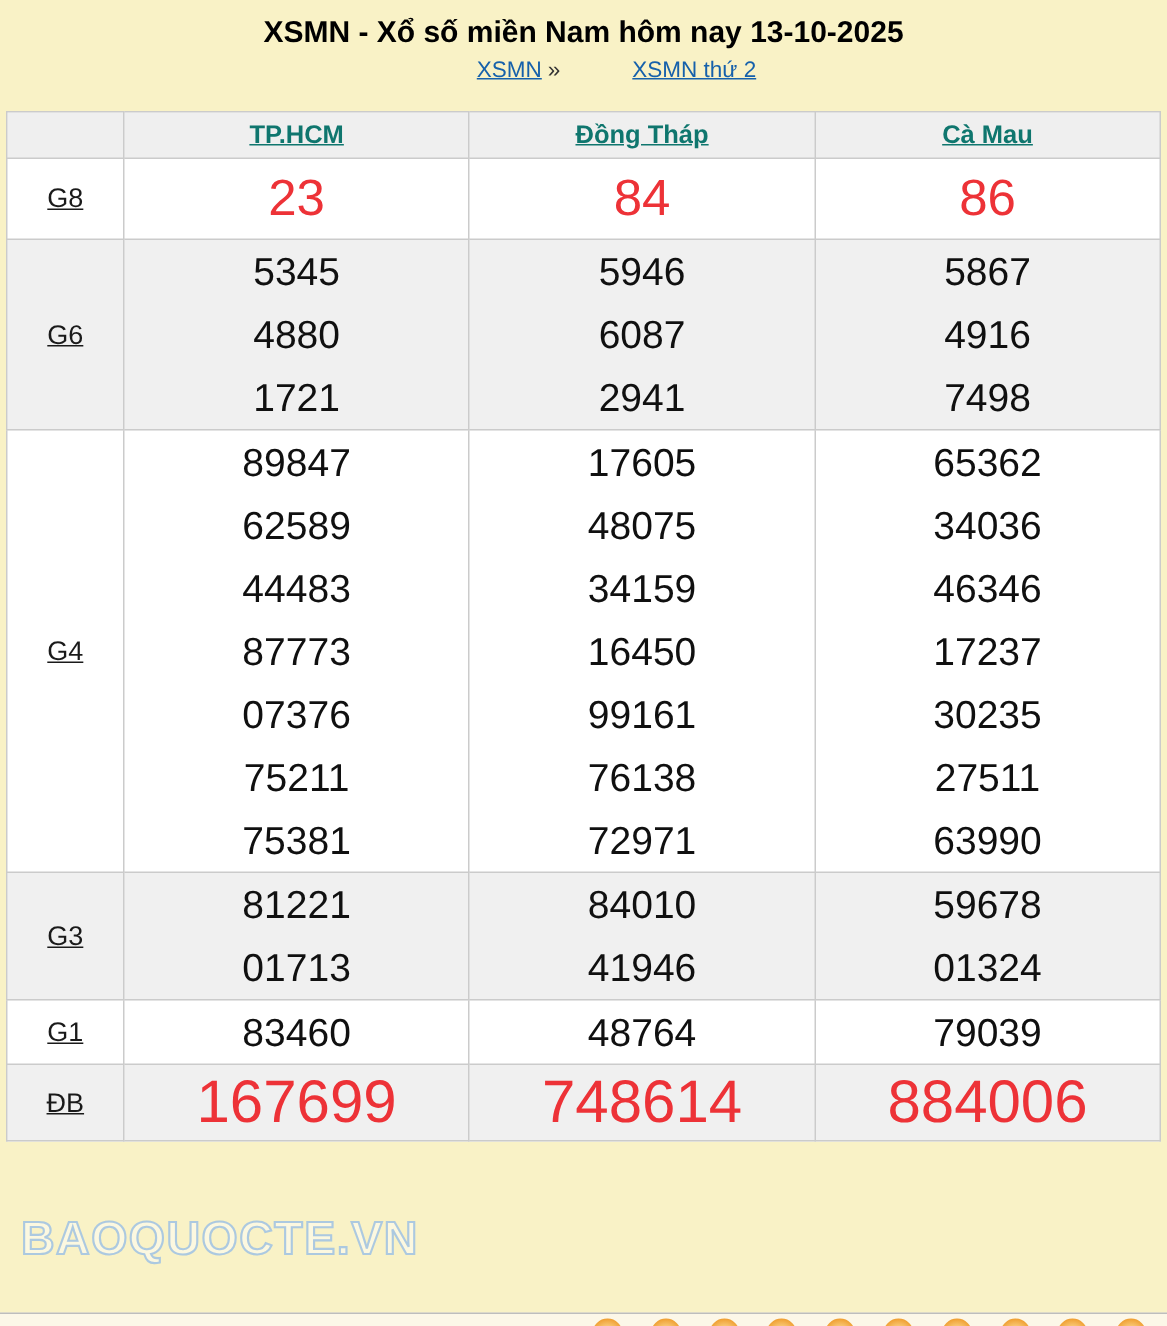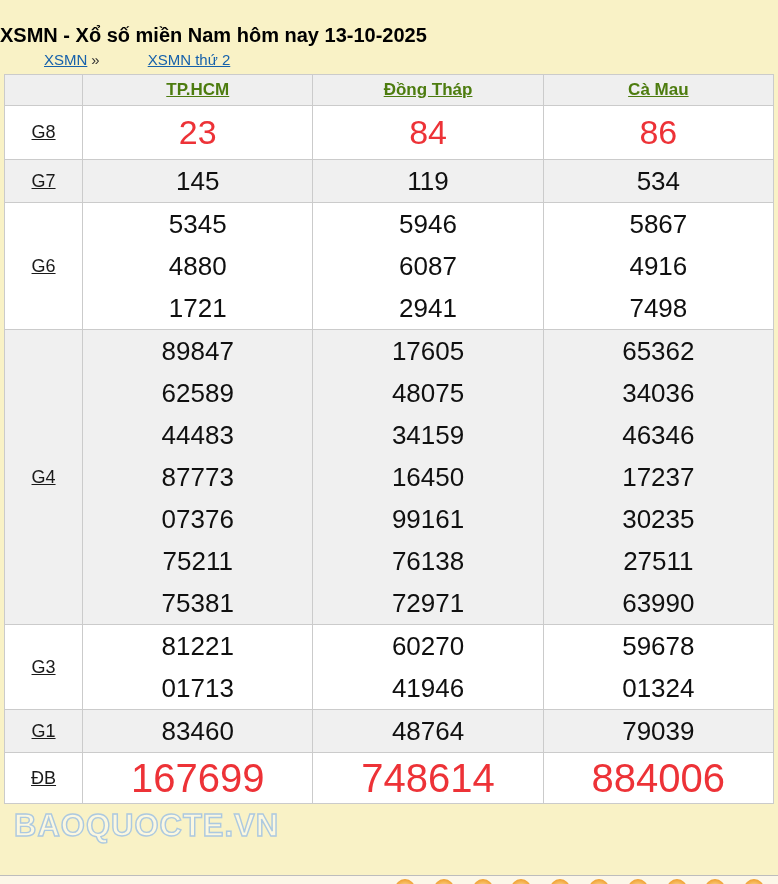--- a/index.html
+++ b/index.html
@@ -3,21 +3,21 @@
 <meta charset="utf-8">
 <style>
   html, body {
     margin: 0; padding: 0;
     width: 778px; height: 884px;
     overflow: hidden;
     background: #f9f2c6;
     font-family: "Liberation Sans", sans-serif;
     position: relative;
   }
-  .page-header { height: 74px; box-sizing: border-box; padding-top: 22px; text-align: left; }
+  .page-header { height: 74px; box-sizing: border-box; padding-top: 9px; text-align: center; }
   .page-title {
     margin: 0; font-size: 20px; font-weight: bold; color: #000; line-height: 26px;
   }
   .breadcrumb { margin-top: 3px; font-size: 15px; color: #222; }
   .breadcrumb a { color: #1661ab; text-decoration: underline; font-weight: normal; cursor: pointer; margin-left: 44px; }
   .breadcrumb .sep { color: #333; margin: 0 4px; }
 
   table.results {
     margin-left: 4px;
     width: 770px;
@@ -29,21 +29,21 @@
   table.results th, table.results td {
     border: 1px solid #cbcbcb;
     text-align: center;
     vertical-align: middle;
     padding: 0;
   }
   col.c-label { width: 78px; }
   col.c-prov  { width: 230px; }
   thead tr { background: #efefef; height: 31px; }
   thead a {
-    color: #4d7c0f; font-size: 17px; font-weight: bold;
+    color: #0f766e; font-size: 17px; font-weight: bold;
     text-decoration: underline; cursor: pointer; text-align: right;
   }
   tbody tr { background: #ffffff; }
   tbody tr:nth-child(even) { background: #f0f0f0; }
   td.label-cell { font-size: 18px; color: #1a1a1a; font-weight: normal; text-decoration: underline; }
   .val-line {
     font-weight: normal; font-size: 26px; color: #101010;
     line-height: 42px; height: 42px;
   }
   tr.row-g8 td { height: 53px; }
@@ -99,32 +99,20 @@
         <td>
           <div class="val-line">23</div>
         </td>
         <td>
           <div class="val-line">84</div>
         </td>
         <td>
           <div class="val-line">86</div>
         </td>
       </tr>
-      <tr class="row-g7">
-        <td class="label-cell">G7</td>
-        <td>
-          <div class="val-line">145</div>
-        </td>
-        <td>
-          <div class="val-line">119</div>
-        </td>
-        <td>
-          <div class="val-line">534</div>
-        </td>
-      </tr>
       <tr class="row-g6">
         <td class="label-cell">G6</td>
         <td>
           <div class="val-line">5345</div>
           <div class="val-line">4880</div>
           <div class="val-line">1721</div>
         </td>
         <td>
           <div class="val-line">5946</div>
           <div class="val-line">6087</div>
@@ -166,21 +154,21 @@
           <div class="val-line">63990</div>
         </td>
       </tr>
       <tr class="row-g3">
         <td class="label-cell">G3</td>
         <td>
           <div class="val-line">81221</div>
           <div class="val-line">01713</div>
         </td>
         <td>
-          <div class="val-line">60270</div>
+          <div class="val-line">84010</div>
           <div class="val-line">41946</div>
         </td>
         <td>
           <div class="val-line">59678</div>
           <div class="val-line">01324</div>
         </td>
       </tr>
       <tr class="row-g1">
         <td class="label-cell">G1</td>
         <td>

